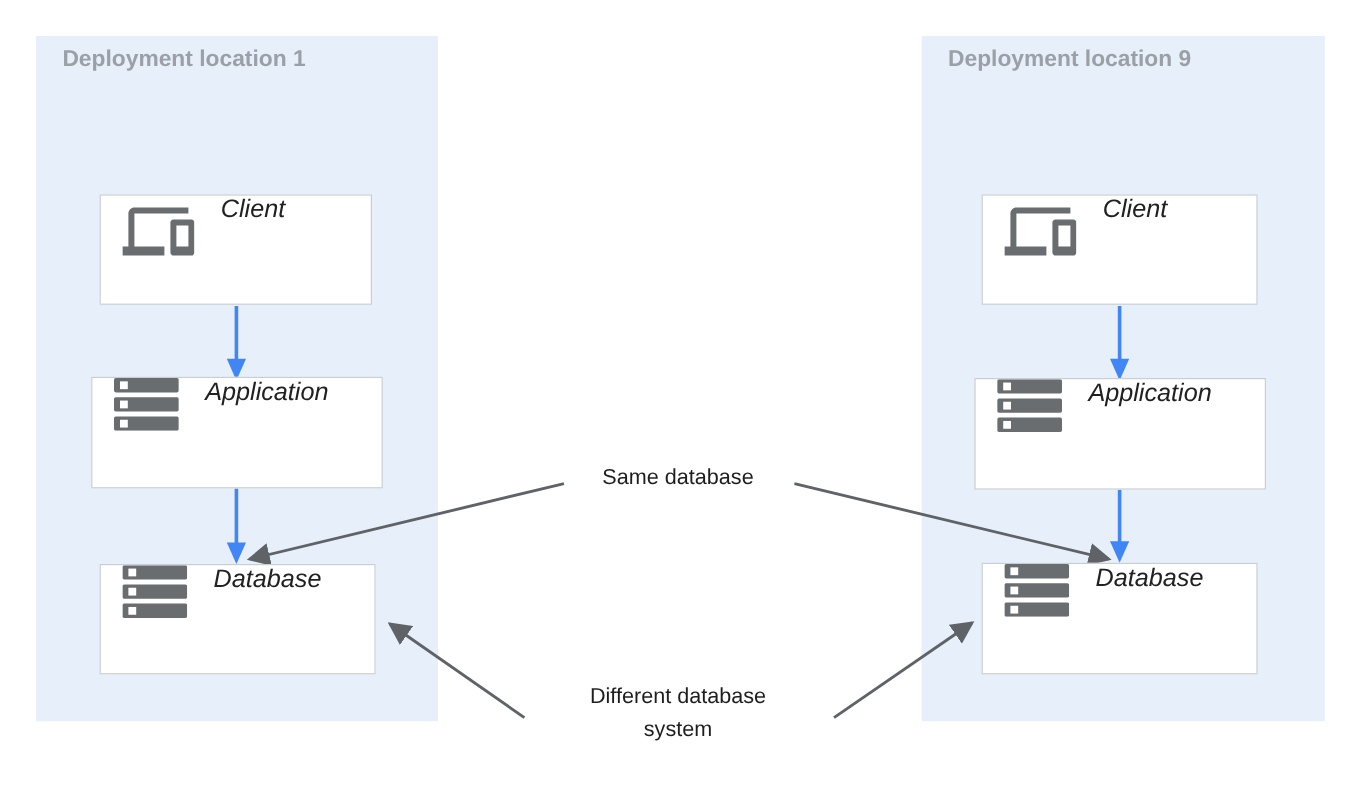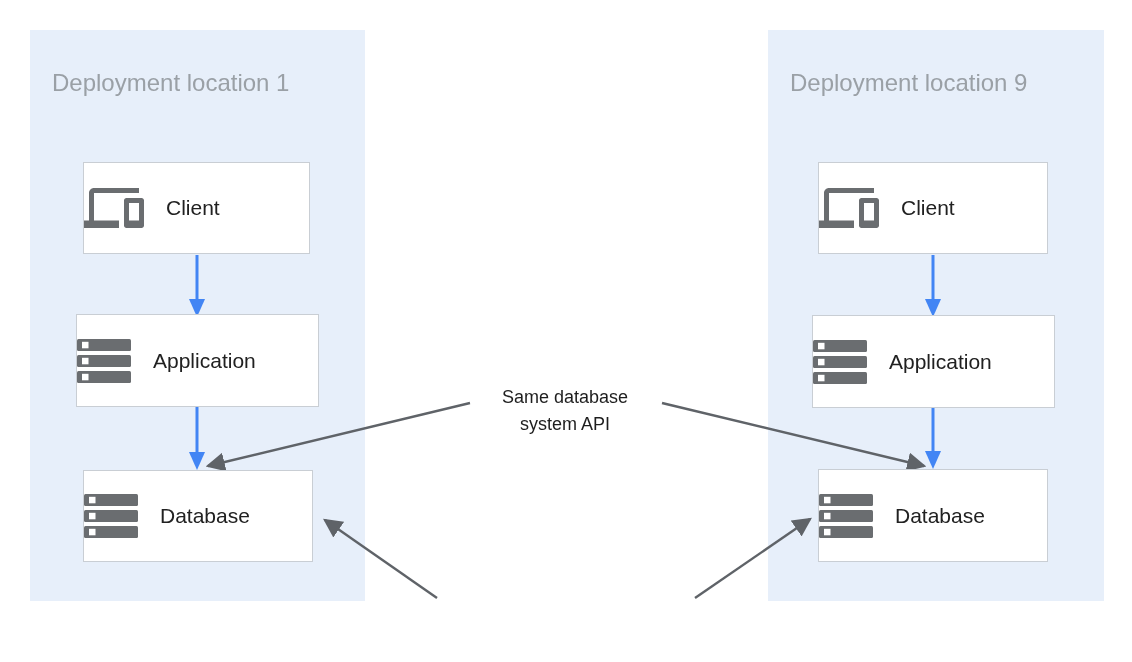--- a/index.html
+++ b/index.html
@@ -28,31 +28,34 @@
     position: absolute;
     top: 30px;
     height: 571px;
     background: var(--panel-bg);
   }
   .panel-left  { left: 30px;  width: 335px; }
   .panel-right { left: 768px; width: 336px; }
   .panel-label {
     position: absolute;
     left: 22px;
-    top: 39px;
-    font-size: 24px;
+    top: 9px;
+    font-size: 19px;
     color: var(--panel-label);
     white-space: nowrap;
+    font-weight: bold;
   }
   .node {
     position: absolute;
     background: var(--node-bg);
     border: 1px solid var(--node-border);
     display: flex;
-    align-items: center;
+    align-items: flex-start;
+    padding-left: 18px;
+    font-style: italic;
   }
   .node .icon {
     display: flex;
     align-items: center;
     justify-content: center;
     flex: 0 0 auto;
   }
   .node .icon svg { display: block; }
   .node .icon .glyph { fill: var(--icon-color); }
   .node-label {
@@ -204,17 +207,20 @@
             <rect x="5" y="18.8" width="6.5" height="6.5"></rect>
             <rect x="5" y="34.8" width="6.5" height="6.5"></rect>
           </g>
         </svg>
     </span>
     <span class="node-label">Database</span>
   </div>
 
   <div class="annotation annotation-1">
     <div>Same database</div>
-    <div>system API</div>
-  </div>
-
+  </div>
+
+  <div class="annotation annotation-2">
+    <div>Different database</div>
+    <div>system</div>
+  </div>
 
 </div>
 
 </body></html>

